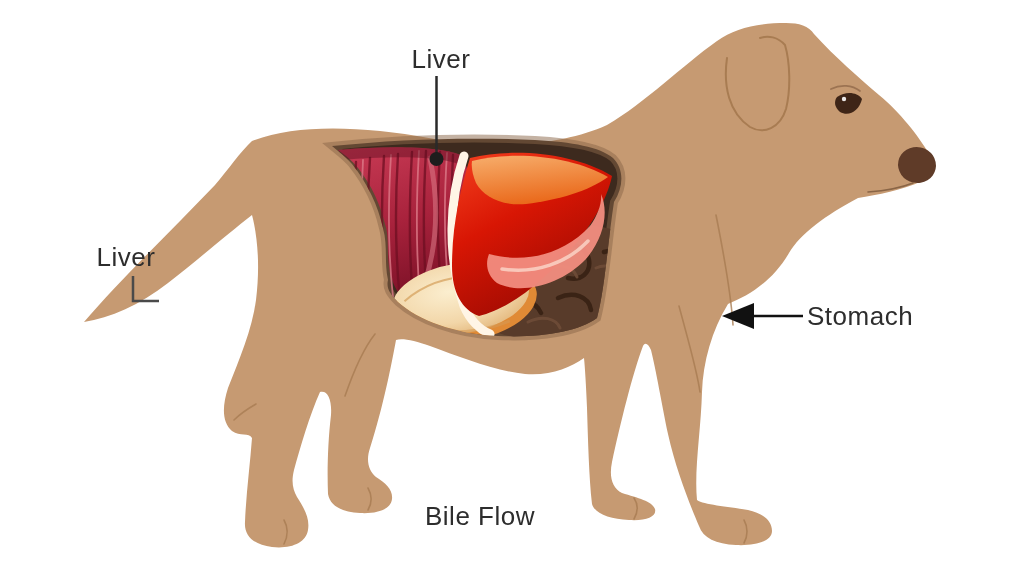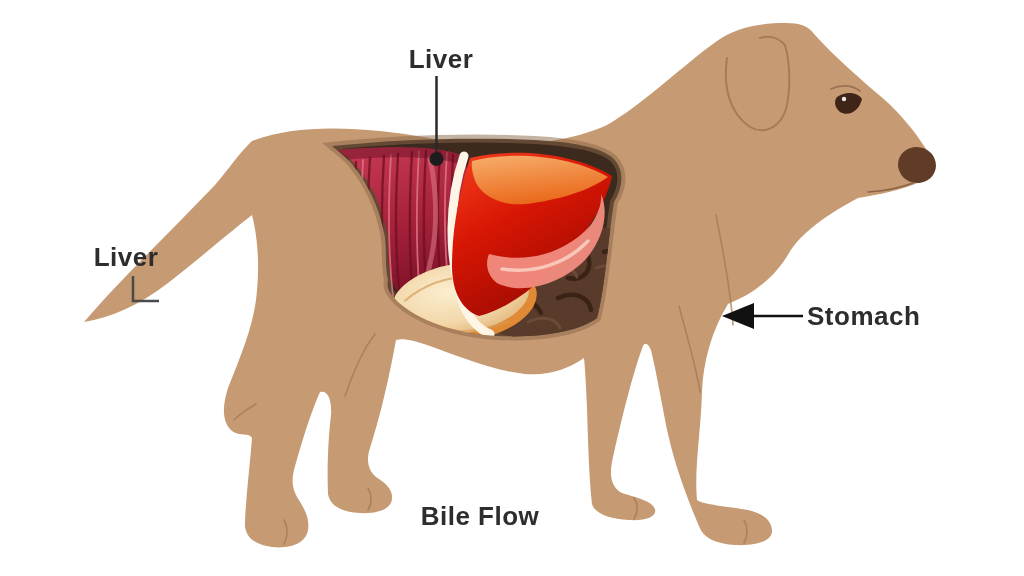--- a/index.html
+++ b/index.html
@@ -8,21 +8,20 @@
     background: #ffffff;
     width: 1024px;
     height: 576px;
     overflow: hidden;
   }
   .stage {
     position: relative;
     width: 1024px;
     height: 576px;
     background: #ffffff;
-    font-weight: bold;
   }
   svg { display: block; }
   .lbl {
     font-family: "Liberation Sans", "DejaVu Sans", sans-serif;
     font-size: 26px;
     fill: #2d2d2d;
     letter-spacing: 0.5px;
   }
 </style>
 </head>

